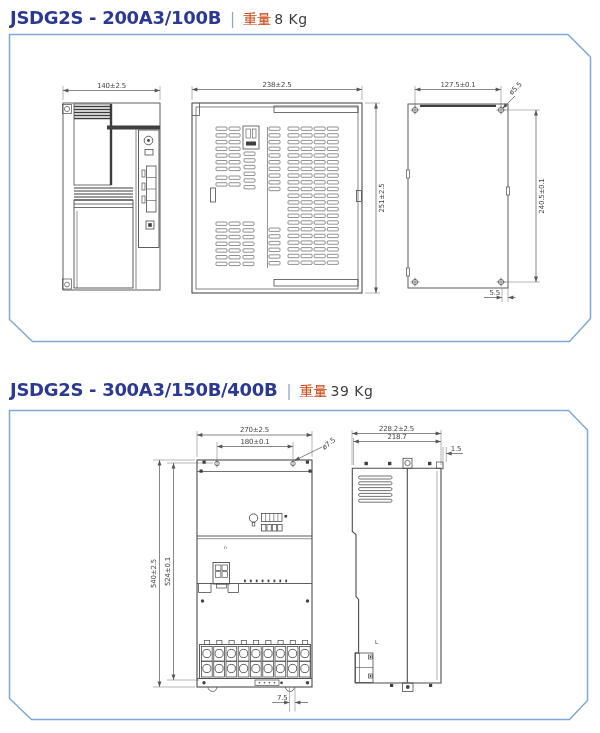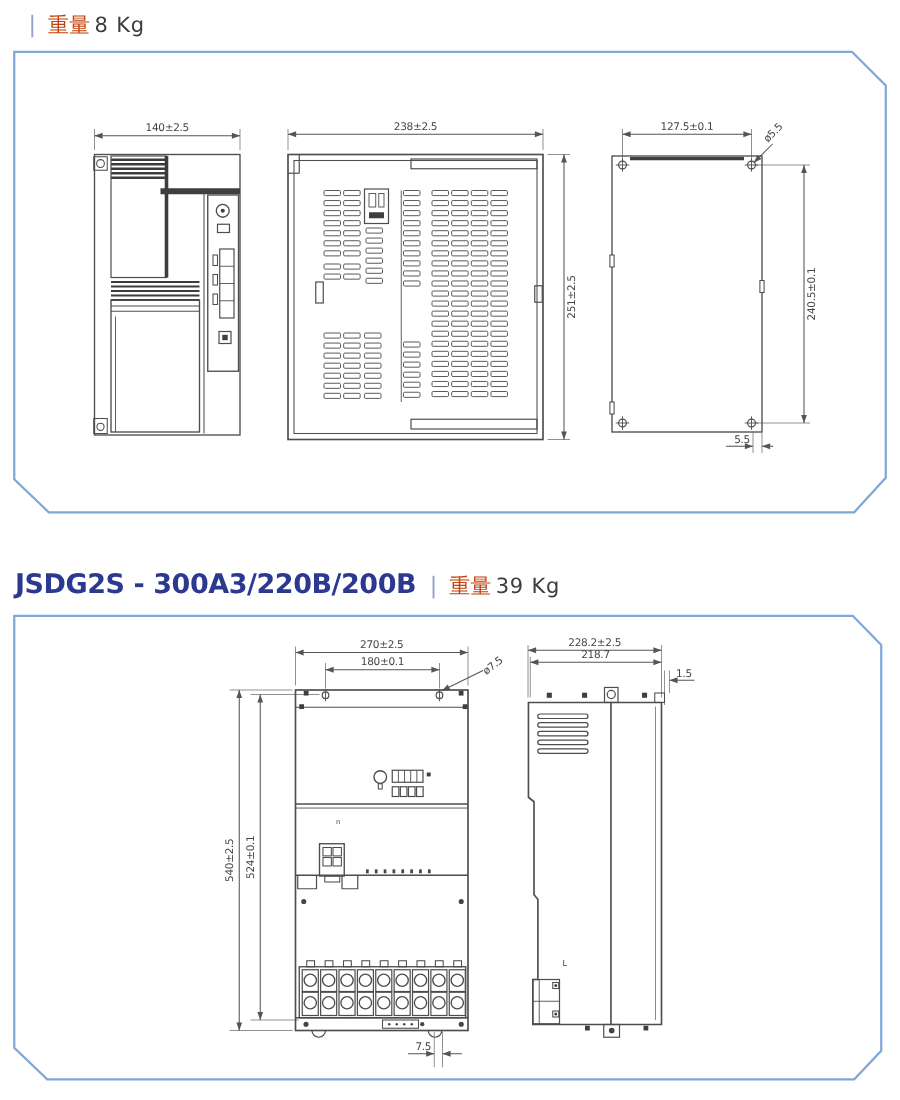--- a/index.html
+++ b/index.html
@@ -527,23 +527,24 @@
         <circle class="fill" cx="370.5" cy="676" r="1" style="fill:#444"></circle>
       </g>
       <rect class="t8" x="402.5" y="683" width="10.5" height="8.5"></rect>
       <circle class="fill" cx="407.8" cy="687" r="1.9" style="fill:#444"></circle>
       <rect class="fill" x="390" y="683.8" width="3.2" height="3.2"></rect>
       <rect class="fill" x="429" y="683.8" width="3.2" height="3.2"></rect>
     </g>
   </svg>
 
   <div class="title" style="top:7px">
+    <span class="model">JSDG2S - 200A3/100B</span>
     <span class="sep">|</span>
     <span class="wlabel">重量</span>
     <span class="wvalue">8 Kg</span>
   </div>
   <div class="title" style="top:379px">
-    <span class="model">JSDG2S - 300A3/220B/200B</span>
+    <span class="model">JSDG2S - 300A3/150B/400B</span>
     <span class="sep">|</span>
     <span class="wlabel">重量</span>
     <span class="wvalue">39 Kg</span>
   </div>
 </div>
 
 </body></html>

